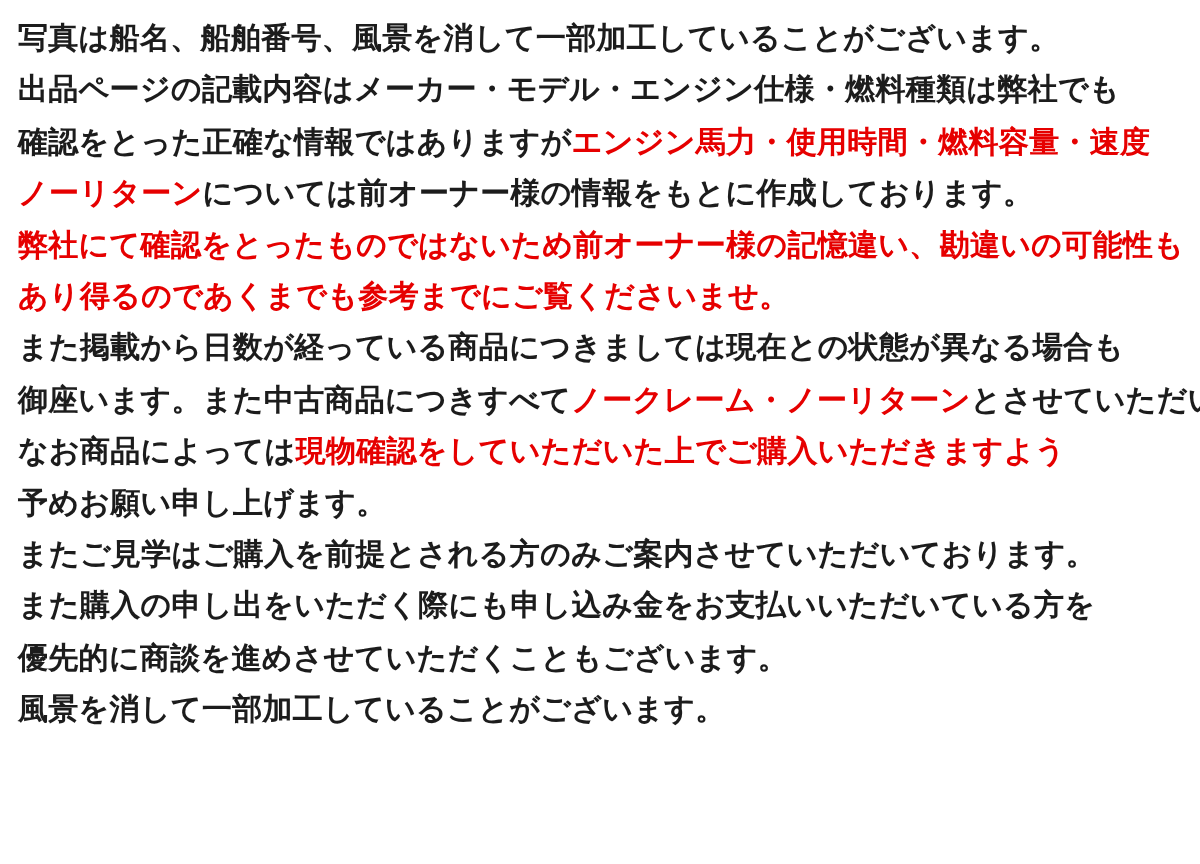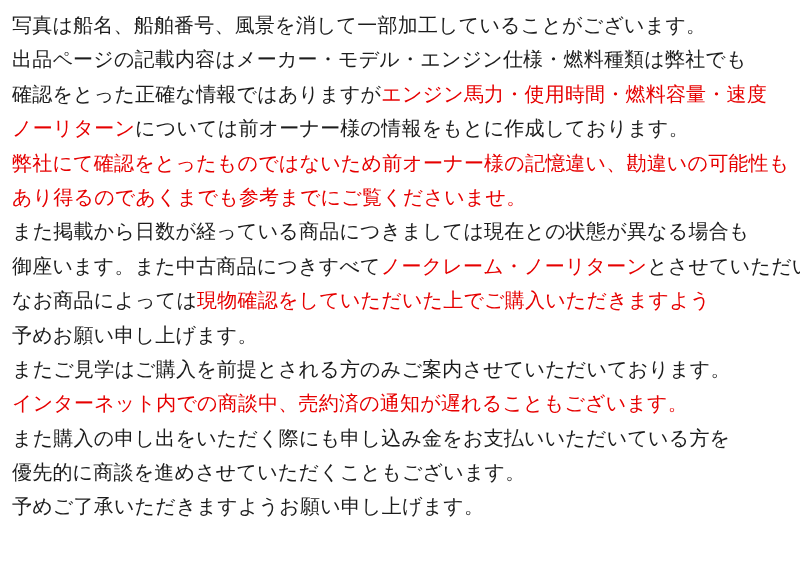--- a/index.html
+++ b/index.html
@@ -8,20 +8,21 @@
   }
   body {
     width: 800px;
     height: 576px;
     background: var(--page-bg, #ffffff);
     font-family: "DejaVu Serif", "Liberation Serif", serif;
     overflow: hidden;
   }
   .notice {
     padding: 8px 12px 0 12px;
+    font-weight: bold;
   }
   .line {
     font-size: 20px;
     line-height: 34.4px;
     height: 34.4px;
     letter-spacing: 0.2px;
     white-space: nowrap;
     color: var(--ink, #1c1c1c);
   }
   .seg.black { color: var(--ink, #1c1c1c); }
@@ -35,17 +36,16 @@
     <div class="line"><span class="seg black">出品ページの記載内容はメーカー・モデル・エンジン仕様・燃料種類は弊社でも</span></div>
     <div class="line"><span class="seg black">確認をとった正確な情報ではありますが</span><span class="seg red">エンジン馬力・使用時間・燃料容量・速度</span></div>
     <div class="line"><span class="seg red">ノーリターン</span><span class="seg black">については前オーナー様の情報をもとに作成しております。</span></div>
     <div class="line"><span class="seg red">弊社にて確認をとったものではないため前オーナー様の記憶違い、勘違いの可能性も</span></div>
     <div class="line"><span class="seg red">あり得るのであくまでも参考までにご覧くださいませ。</span></div>
     <div class="line"><span class="seg black">また掲載から日数が経っている商品につきましては現在との状態が異なる場合も</span></div>
     <div class="line"><span class="seg black">御座います。また中古商品につきすべて</span><span class="seg red">ノークレーム・ノーリターン</span><span class="seg black">とさせていただいて</span></div>
     <div class="line"><span class="seg black">なお商品によっては</span><span class="seg red">現物確認をしていただいた上でご購入いただきますよう</span></div>
     <div class="line"><span class="seg black">予めお願い申し上げます。</span></div>
     <div class="line"><span class="seg black">またご見学はご購入を前提とされる方のみご案内させていただいております。</span></div>
-    <div class="line"><span class="seg red">インターネット内での商談中、売約済の通知が遅れることもございます。</span></div>
     <div class="line"><span class="seg black">また購入の申し出をいただく際にも申し込み金をお支払いいただいている方を</span></div>
     <div class="line"><span class="seg black">優先的に商談を進めさせていただくこともございます。</span></div>
-    <div class="line"><span class="seg black">予めご了承いただきますようお願い申し上げます。</span></div>
+    <div class="line"><span class="seg black">風景を消して一部加工していることがございます。</span></div>
   </div>
 
 </body></html>

